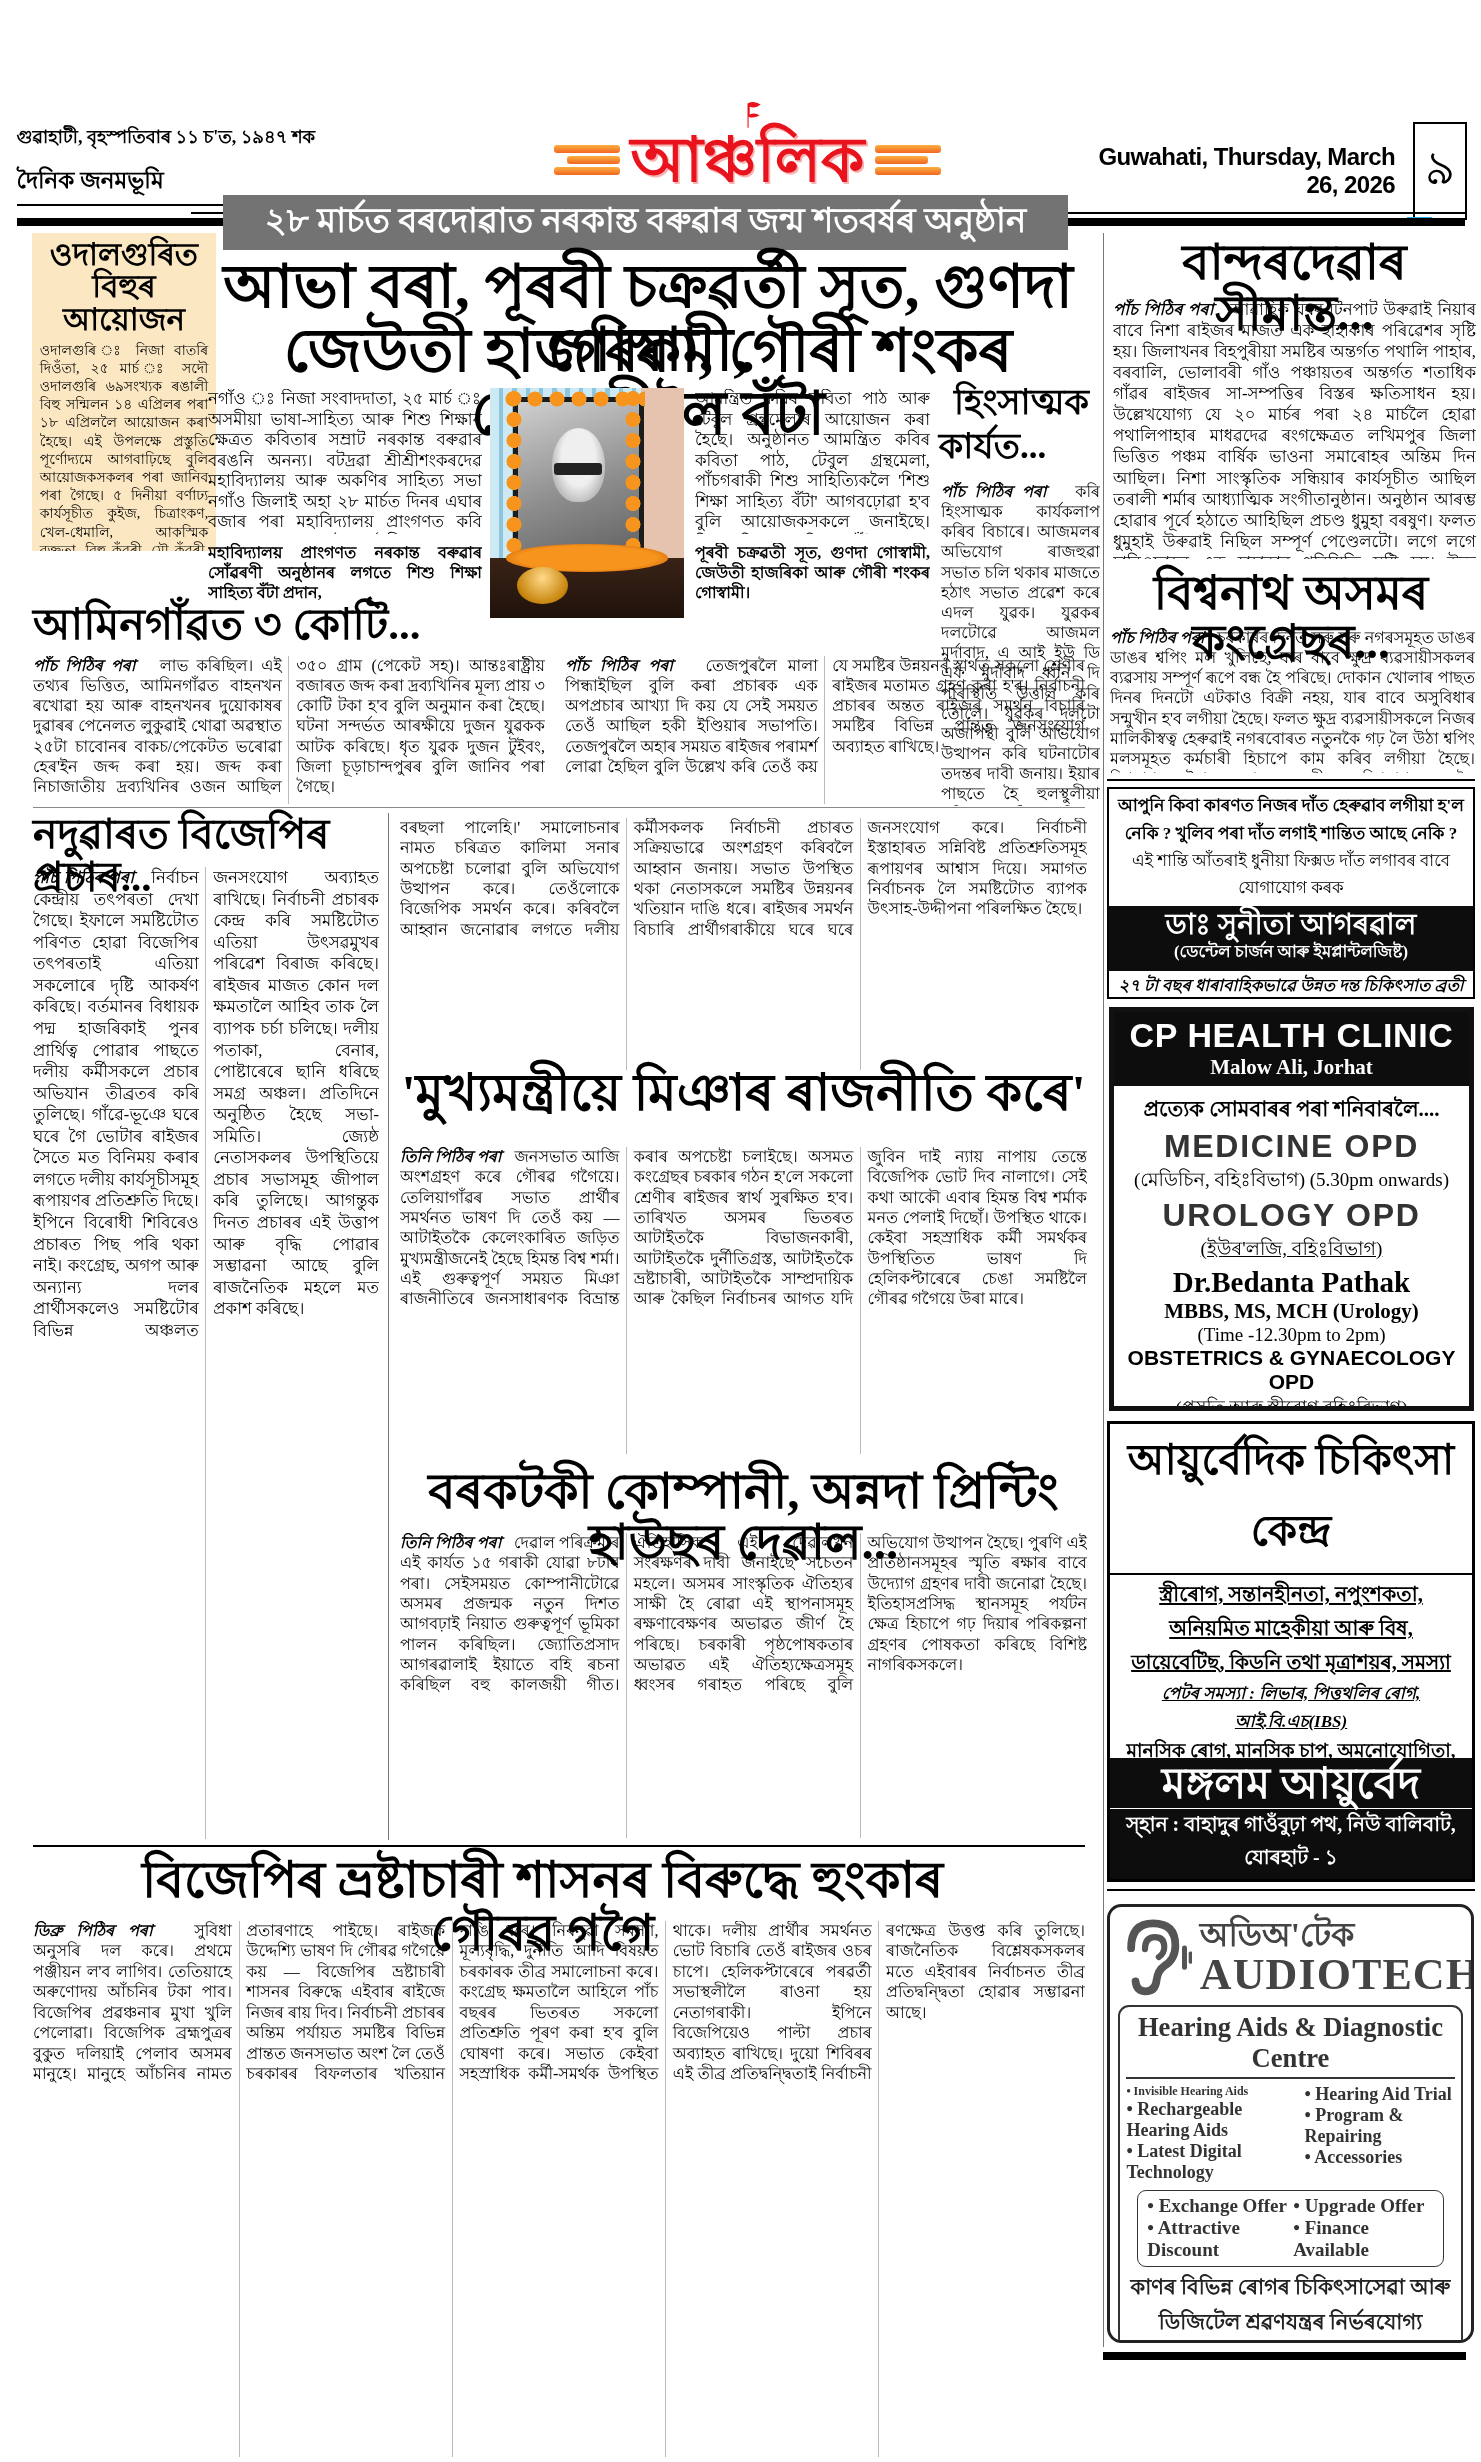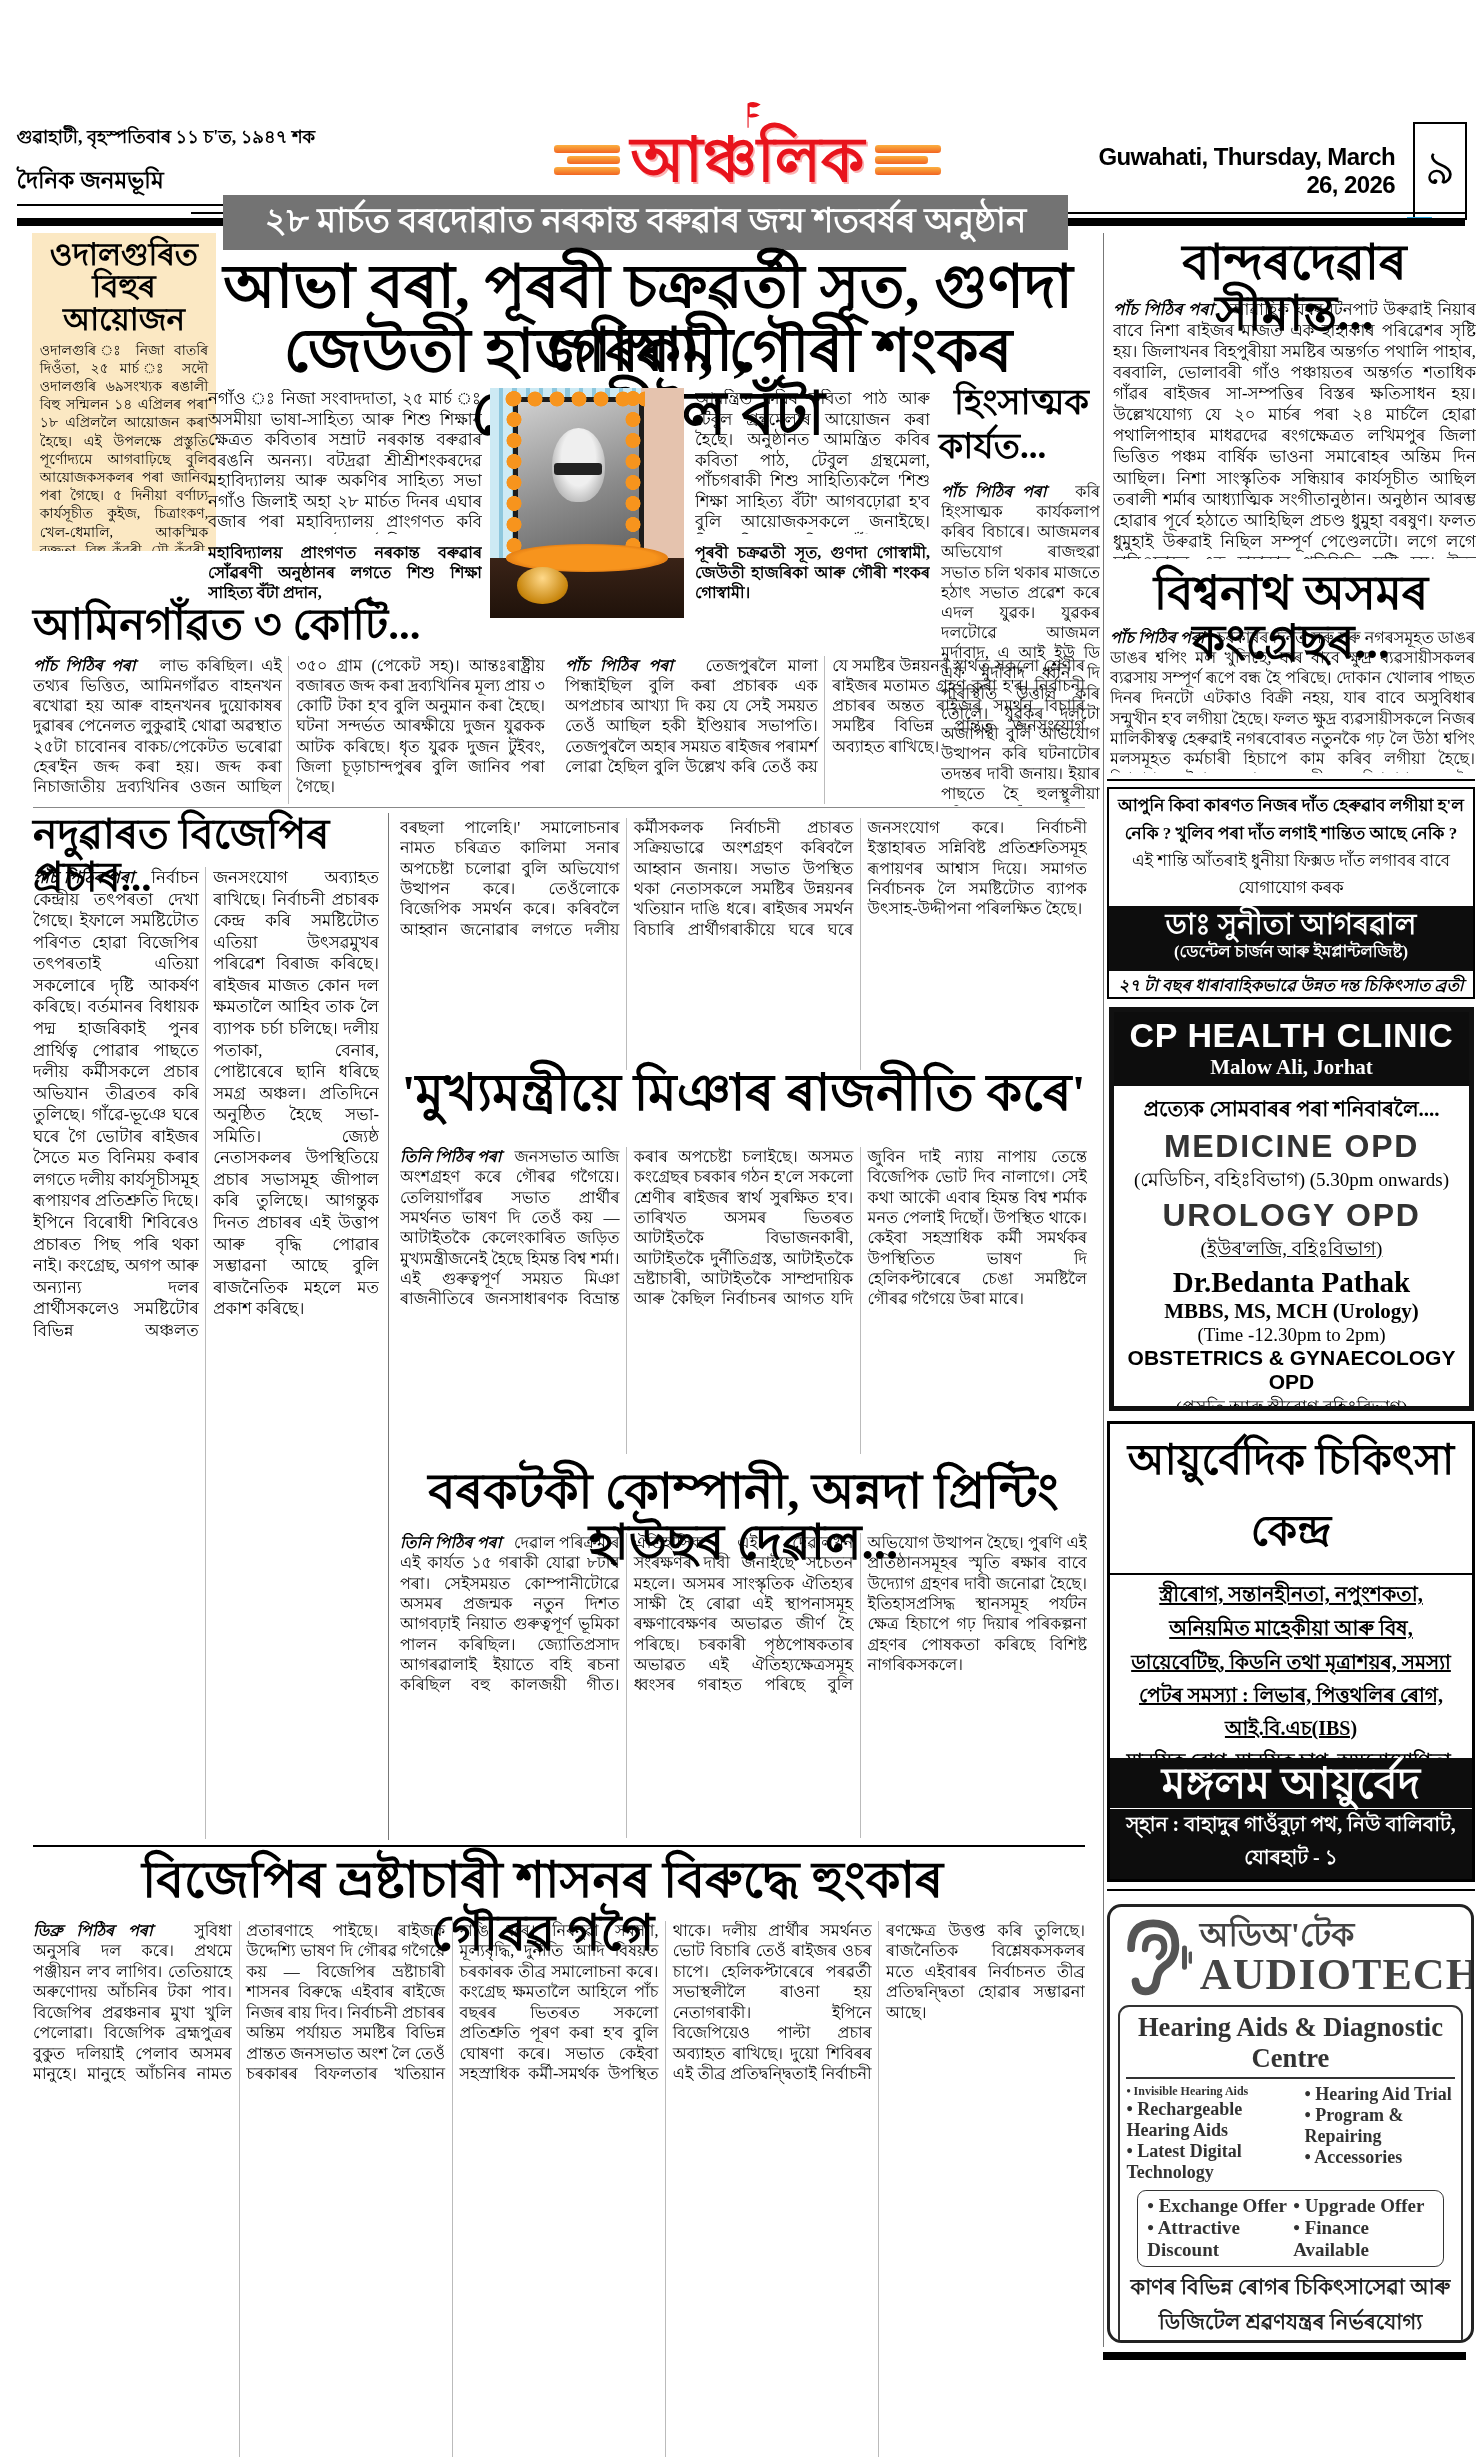--- a/index.html
+++ b/index.html
@@ -217,21 +217,21 @@
     <div class="ctr" style="font-size:17.7px;text-decoration:underline;">(প্ৰসূতি আৰু স্ত্ৰীৰোগ বহিঃবিভাগ)</div>
 
   </div>
 
   <div class="abs clip" style="left:1107px;top:1421px;width:368px;height:461px;border:3.3px solid #000;box-sizing:border-box;">
     <div class="ctr b" style="font-size:42px;border-bottom:2.2px solid #000;padding:3.3px 0;">আয়ুৰ্বেদিক চিকিৎসা কেন্দ্ৰ</div>
     <div style="padding:4.4px 6.6px 0;">
       <div class="ctr ayur-line" style="font-size:20.5px;">স্ত্ৰীৰোগ, সন্তানহীনতা, নপুংশকতা,</div>
       <div class="ctr ayur-line" style="font-size:20.5px;">অনিয়মিত মাহেকীয়া আৰু বিষ,</div>
       <div class="ctr ayur-line" style="font-size:20px;">ডায়েবেটিছ, কিডনি তথা মৃত্ৰাশয়ৰ, সমস্যা</div>
-      <div class="ctr ayur-line" style="font-size:20px;">পেটৰ সমস্যা : লিভাৰ, পিত্তথলিৰ ৰোগ, আই.বি.এচ(IBS)</div>
+      <div class="ctr ayur-line" style="font-size:17px;font-style:italic;">পেটৰ সমস্যা : লিভাৰ, পিত্তথলিৰ ৰোগ, আই.বি.এচ(IBS)</div>
       <div class="ctr ayur-line" style="font-size:19px;">মানসিক ৰোগ, মানসিক চাপ, অমনোযোগিতা,</div>
       <div class="ctr ayur-line" style="font-size:22px;">পাইলছ, ফিছাৰ, ফিছটুলা</div>
       <div class="ctr ayur-line" style="font-size:17px;">আৰ্থাইটিছ, গাঠিৰ বিষ, সকলো ধৰণৰ পুৰণা বিষৰ সমস্যা</div>
       <div class="ctr ayur-line" style="font-size:15.5px;">ছাল চুলি আৰু নখৰ সমস্যা : চুলি পকা, চুলি সৰা, উফি, নখৰ দাগ</div>
 
     </div>
     <div class="black-band ctr" style="position:absolute;left:0;right:0;bottom:0;padding:2.2px 0 4.4px;">
       <div class="b" style="font-size:43px;line-height:1.1;border-bottom:1.7px solid #fff;">মঙ্গলম আয়ুৰ্বেদ</div>
       <div class="b" style="font-size:20px;">স্হান : বাহাদুৰ গাওঁবুঢ়া পথ, নিউ বালিবাট, যোৰহাট - ১</div>
     </div>

